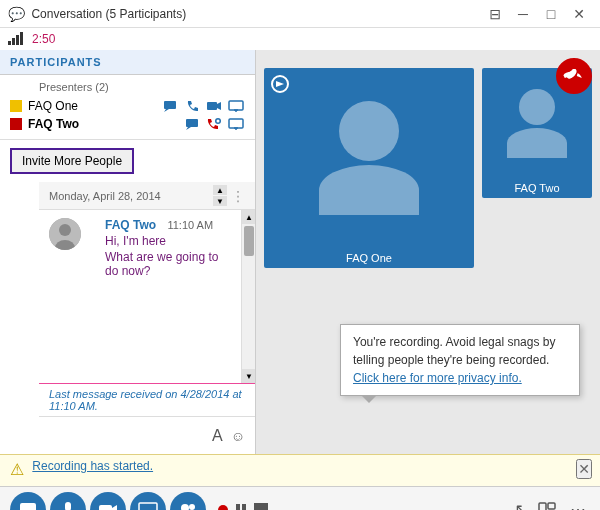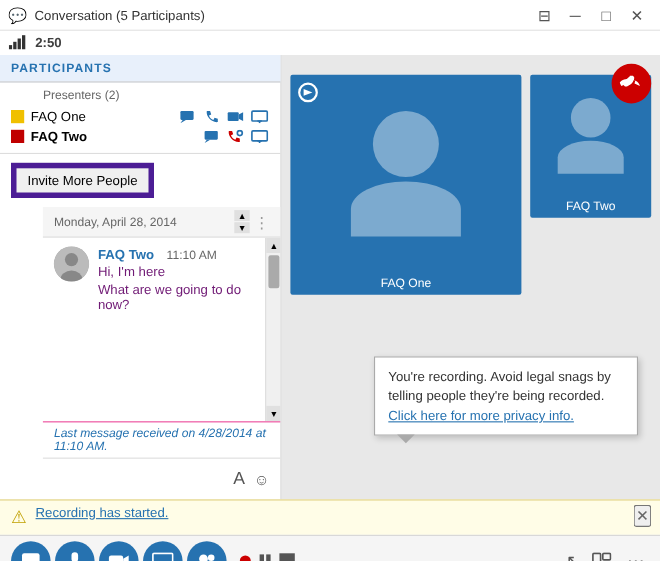--- a/index.html
+++ b/index.html
@@ -19,21 +19,21 @@
     .title-bar-btn {
       width: 26px; height: 20px; border: none; background: transparent;
       cursor: pointer; font-size: 14px; color: #555; display: flex; align-items: center; justify-content: center;
     }
 
     
     .signal-bar {
       display: flex; align-items: center; padding: 2px 8px; height: 22px; background: #fff;
     }
     .signal-icon { margin-right: 6px; }
-    .signal-time { font-size: 12px; color: #404040; font-weight: bold; }
+    .signal-time { font-size: 12px; color: #be185d; }
 
     
     .main { display: flex; flex: 1; height: calc(510px - 50px - 56px); border-radius: 17px; }
 
     
     .left-panel {
       width: 270px; border-right: 1px solid #ccc; display: flex; flex-direction: column;
       background: #fff;
     }
 
@@ -53,33 +53,33 @@
     .participant-name { flex: 1; font-size: 12px; }
     .participant-name.bold { font-weight: bold; }
     .participant-icons { display: flex; gap: 4px; align-items: center; }
     .p-icon {
       width: 18px; height: 14px; display: flex; align-items: center; justify-content: center;
       font-size: 12px; color: #2672b0;
     }
     .p-icon.red { color: #c00; }
 
     .invite-btn {
-      margin: 8px 10px; padding: 4px 10px; border: 5px solid #4c1d95;
+      margin: 8px 10px; padding: 4px 10px; border: 2px solid #4c1d95;
       background: #f0f0f0; font-size: 12px; cursor: pointer; width: fit-content;
     }
 
     
     .chat-area {
       flex: 1; display: flex; flex-direction: column; overflow: hidden; padding-left: 39px;
     }
     .chat-date-header {
       background: #f5f5f5; border-bottom: 1px solid #ddd; padding: 3px 10px;
       font-size: 11px; color: #666; display: flex; align-items: center; justify-content: space-between;
     }
-    .chat-msg { display: flex; gap: 8px; margin-bottom: 18px; }
+    .chat-msg { display: flex; gap: 24px; margin-bottom: 18px; }
     .chat-avatar {
       width: 32px; height: 32px; background: #aaa; border-radius: 50%; flex-shrink: 0;
       display: flex; align-items: center; justify-content: center;
       overflow: hidden;
     }
     .chat-content { flex: 1; }
     .chat-name { color: #2672b0; font-size: 12px; font-weight: bold; }
     .chat-time { color: #666; font-size: 11px; margin-left: 8px; }
     .chat-text { font-size: 12px; color: #701a75; margin-top: 2px; }
     .chat-footer { padding: 4px 10px; font-size: 11px; color: #2672b0; border-top: 1px solid #ec4899; font-style: italic; }

